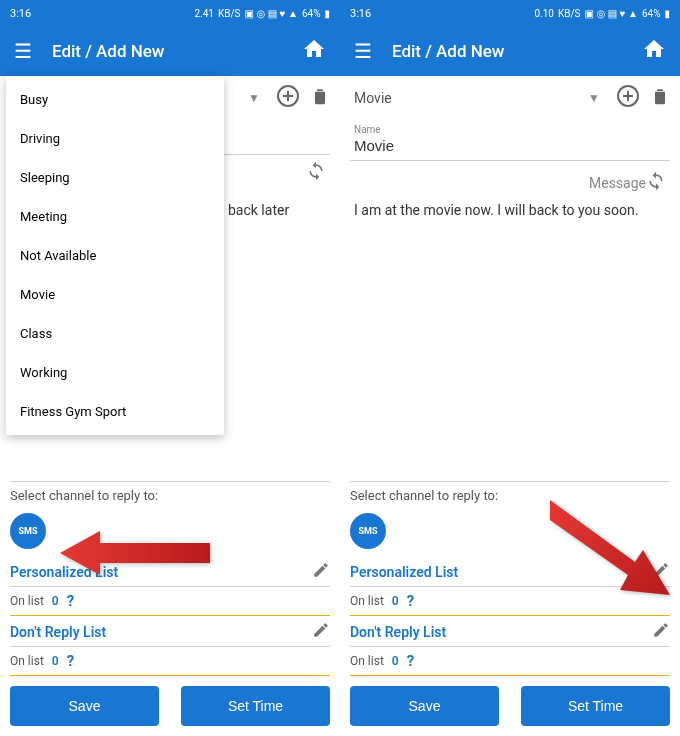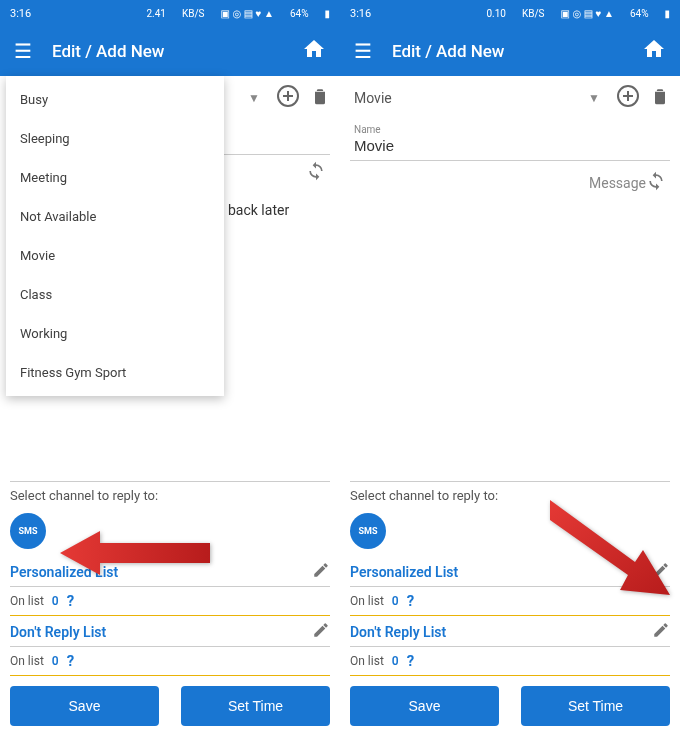--- a/index.html
+++ b/index.html
@@ -1,19 +1,19 @@
 <!DOCTYPE html>
 <html><head>
 <meta charset="utf-8">
 <style>
   * { box-sizing: border-box; margin: 0; padding: 0; }
   body { font-family: -apple-system, Roboto, Arial, sans-serif; background: #fff; width: 680px; height: 736px; display: flex; }
   .screen { width: 340px; height: 736px; position: relative; background: #fff; display: flex; flex-direction: column; overflow: hidden; }
   .status-bar { height: 26px; background: #1976d2; color: #fff; display: flex; align-items: center; padding: 11px 10px; font-size: 11px; justify-content: space-between; }
-  .status-right { display: flex; gap: 16px; align-items: center; }
+  .status-right { display: flex; gap: 4px; align-items: center; }
   .status-right span { font-size: 10px; }
   .app-bar { height: 50px; background: #1976d2; color: #fff; display: flex; align-items: center; padding: 0 14px; gap: 20px; }
   .hamburger { font-size: 20px; cursor: pointer; }
   .app-title { font-size: 17px; font-weight: 500; flex: 1; }
   .home-icon svg { width: 24px; height: 24px; fill: #fff; }
   .content { flex: 1; position: relative; padding: 0 10px; }
   .row-top { display: flex; align-items: center; height: 44px; gap: 10px; }
   .dropdown-sel { flex: 1; font-size: 14px; color: #555; padding-left: 4px; }
   .caret { color: #888; font-size: 12px; margin-right: 6px; }
   .plus-circle svg { width: 24px; height: 24px; stroke: #666; fill: none; stroke-width: 2; }
@@ -30,21 +30,21 @@
   .sms-chip { width: 36px; height: 36px; border-radius: 50%; background: #1976d2; color: #fff; display: flex; align-items: center; justify-content: center; font-size: 9px; font-weight: bold; }
   .list-head { display: flex; align-items: center; margin-top: 12px; border-bottom: 1px solid #ccc; padding-bottom: 3px; }
   .list-title { flex: 1; color: #1976d2; font-weight: 600; font-size: 14px; }
   .pencil svg { width: 18px; height: 18px; fill: #777; }
   .onlist { display: flex; align-items: center; gap: 8px; font-size: 12px; color: #555; margin: 5px 0; border-bottom: 1px solid #eab308; padding-bottom: 5px; }
   .onlist .count { color: #1976d2; font-weight: 600; }
   .qmark { color: #1976d2; font-weight: bold; font-size: 15px; }
   .btn-row { display: flex; gap: 22px; margin-top: 10px; }
   .btn { flex: 1; background: #1976d2; color: #fff; border: none; border-radius: 4px; height: 40px; font-size: 14px; font-weight: 500; cursor: pointer; }
   .dropdown-menu { position: absolute; top: 76px; left: 6px; width: 218px; background: #fff; box-shadow: 0 3px 10px rgba(0,0,0,0.25); z-index: 10; padding: 4px 0; }
-  .menu-item { padding: 12px 14px; font-size: 13px; color: #404040; cursor: pointer; }
+  .menu-item { padding: 12px 14px; font-size: 13px; color: #000000; cursor: pointer; }
   .arrow { position: absolute; z-index: 20; }
   .arrow svg { filter: drop-shadow(1px 1px 2px rgba(0,0,0,0.3)); }
   .peek { position:absolute; left:228px; top:202px; font-size:14px; color:#333; white-space:nowrap; }
 </style>
 </head>
 <body>
 
 <div class="screen">
   <div class="status-bar">
     <span>3:16</span>
@@ -111,20 +111,21 @@
         <span class="qmark">?</span>
       </div>
     <div class="btn-row">
       <button class="btn">Save</button>
       <button class="btn">Set Time</button>
     </div>
   </div>
 
   <div class="dropdown-menu">
     <div class="menu-item">Busy</div>
+    <div class="menu-item">Driving</div>
     <div class="menu-item">Sleeping</div>
     <div class="menu-item">Meeting</div>
     <div class="menu-item">Not Available</div>
     <div class="menu-item">Movie</div>
     <div class="menu-item">Class</div>
     <div class="menu-item">Working</div>
     <div class="menu-item">Fitness Gym Sport</div>
   </div>
 
   <div class="arrow" style="left:60px;top:528px;">
@@ -172,20 +173,21 @@
           </svg></span>
     </div>
     <div class="field-label">Name</div>
     <input class="field-input" value="Movie" style="">
     <div class="msg-row">
       <span class="msg-label">Message</span>
       <span class="refresh"><svg viewBox="0 0 24 24">
             <path d="M12 4V1L8 5l4 4V6a6 6 0 0 1 6 6h2a8 8 0 0 0-8-8zm0 14a6 6 0 0 1-6-6H4a8 8 0 0 0 8 8v3l4-4-4-4v3z"></path>
           </svg></span>
     </div>
+    <div class="msg-text">I am at the movie now. I will back to you soon.</div>
   </div>
   <div class="bottom">
     <div class="divider"></div>
     <div class="channel-label">Select channel to reply to:</div>
     <div class="sms-chip">SMS</div>
     <div class="list-head">
       <span class="list-title">Personalized List</span>
       <span class="pencil"><svg viewBox="0 0 24 24">
             <path d="M3 17.25V21h3.75l11-11-3.75-3.75-11 11zM20.7 7a1 1 0 0 0 0-1.4l-2.3-2.3a1 1 0 0 0-1.4 0L15 5.3 18.7 9 20.7 7z"></path>
           </svg></span>

